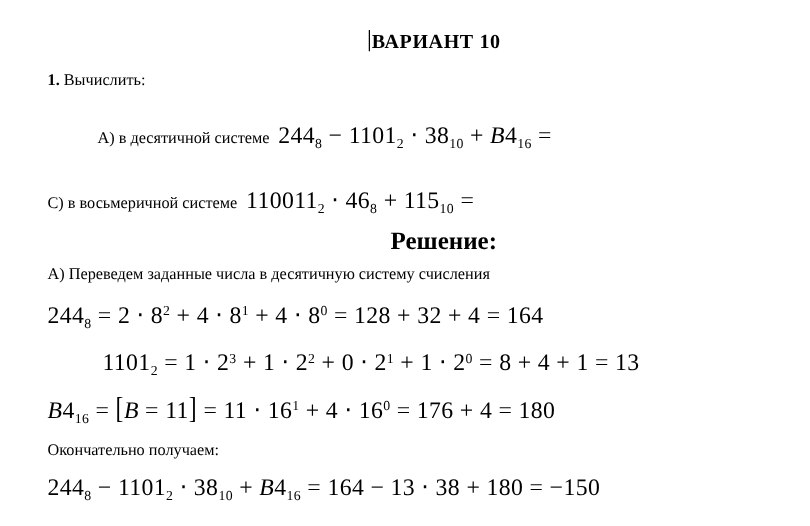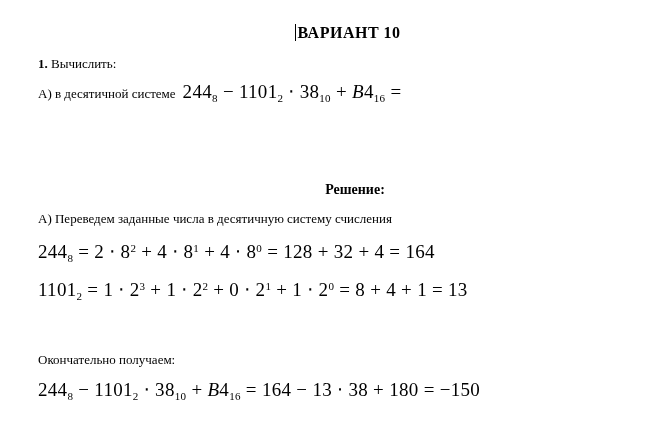--- a/index.html
+++ b/index.html
@@ -10,27 +10,27 @@
     color:#000;
     font-family:"Liberation Serif", serif;
     overflow:hidden;
   }
   .line{position:absolute;left:38px;white-space:nowrap;}
   .centered{left:0;right:0;text-align:center;}
   .txt{font-size:13px;}
   .bold{font-weight:bold;}
   .title-line{top:24px;padding-left:48px;font-size:16px;font-weight:bold;letter-spacing:0.5px;}
   .task-line{top:56px;}
-  .p0{top:80px;}
+  .p0{top:96px;margin-left:40px;}
   .p1{top:114px;}
   .p2{top:148px;}
-  .sol-heading{top:182px;padding-left:62px;font-size:14px;font-weight:bold;}
+  .sol-heading{top:182px;padding-left:62px;font-size:20px;font-weight:bold;}
   .intro-line{top:211px;}
   .s0{top:240px;}
-  .s1{top:278px;}
+  .s1{top:278px;margin-left:44px;}
   .s2{top:316px;}
   .final-label-line{top:352px;}
   .final-line{top:378px;}
   .math{
     font-size:19px;
     font-weight:400;
     letter-spacing:0.3px;
   }
   .lbl{margin-right:7px;}
   .math sub{
@@ -73,25 +73,29 @@
   <div class="line txt task-line">
     <span class="bold">1.</span>
     <span>Вычислить:</span>
   </div>
 
   <div class="line p0">
     <span class="txt lbl">А) в десятичной системе</span><span class="math">244<sub>8</sub> − 1101<sub>2</sub> ⋅ 38<sub>10</sub> + <i>B</i>4<sub>16</sub> =</span>
   </div>
 
 
+  <div class="line p2">
+    <span class="txt lbl">С) в восьмеричной системе</span><span class="math">110011<sub>2</sub> ⋅ 46<sub>8</sub> + 115<sub>10</sub> =</span>
+  </div>
 
   <div class="line centered sol-heading">Решение:</div>
 
   <div class="line txt intro-line">А) Переведем заданные числа в десятичную систему счисления</div>
 
   <div class="line math s0">244<sub>8</sub> = 2 ⋅ 8<sup>2</sup> + 4 ⋅ 8<sup>1</sup> + 4 ⋅ 8<sup>0</sup> = 128 + 32 + 4 = 164</div>
   <div class="line math s1">1101<sub>2</sub> = 1 ⋅ 2<sup>3</sup> + 1 ⋅ 2<sup>2</sup> + 0 ⋅ 2<sup>1</sup> + 1 ⋅ 2<sup>0</sup> = 8 + 4 + 1 = 13</div>
+  <div class="line math s2"><i>B</i>4<sub>16</sub> = <span class="br">[</span><i>B</i> = 11<span class="br">]</span> = 11 ⋅ 16<sup>1</sup> + 4 ⋅ 16<sup>0</sup> = 176 + 4 = 180</div>
 
   <div class="line txt final-label-line">Окончательно получаем:</div>
 
   <div class="line math final-line">244<sub>8</sub> − 1101<sub>2</sub> ⋅ 38<sub>10</sub> + <i>B</i>4<sub>16</sub> = 164 − 13 ⋅ 38 + 180 = −150</div>
 
 </div>
 
 </body></html>

